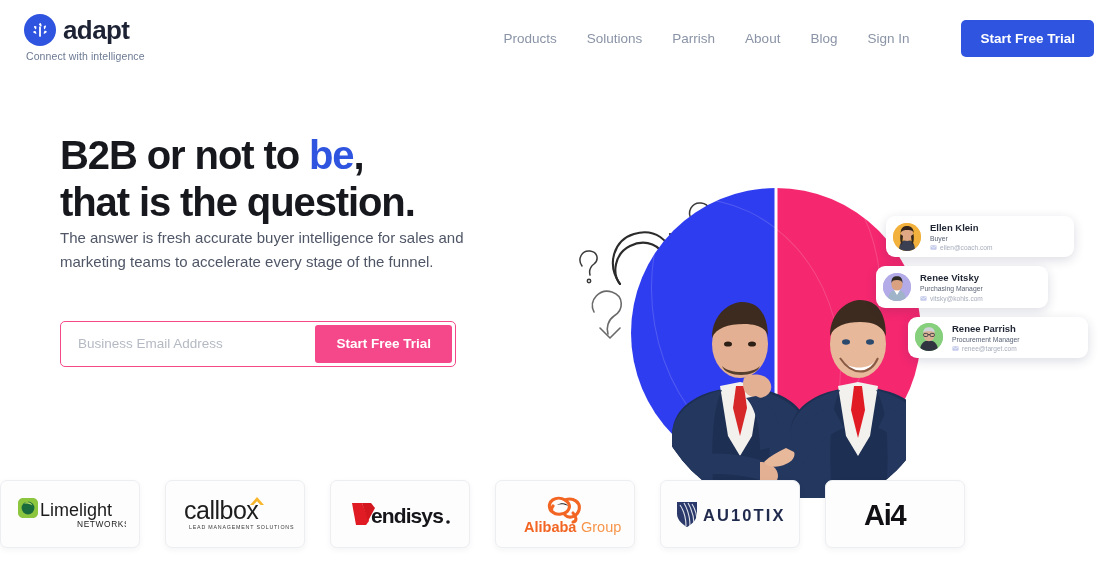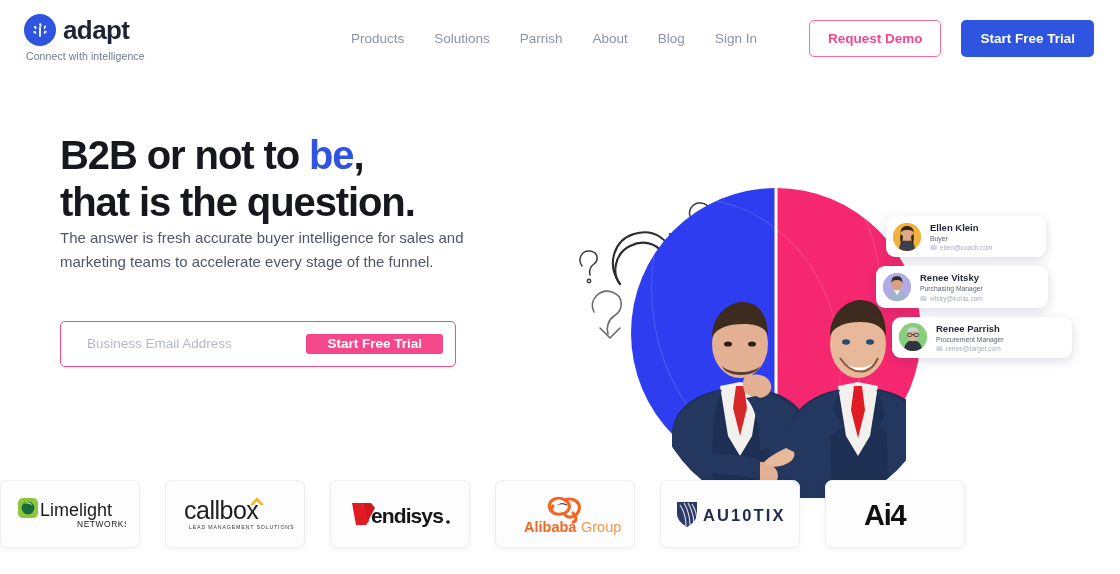--- a/index.html
+++ b/index.html
@@ -125,21 +125,21 @@
   }
 
   .signup {
     margin-top: 47px;
     width: 396px;
     height: 46px;
     border: 1.5px solid #f5488a;
     border-radius: 5px;
     display: flex;
     align-items: center;
-    padding: 12px;
+    padding: 3px;
     background: #fff;
   }
   .signup input {
     flex: 1;
     height: 100%;
     border: none;
     outline: none;
     font-size: 13.5px;
     color: #3c4354;
     padding: 0 14px;
@@ -223,23 +223,23 @@
     background: #ffffff;
     border-radius: 9px;
     box-shadow: 0 3px 11px rgba(30,40,80,0.16);
     display: flex;
     align-items: center;
     gap: 9px;
     padding: 6px 12px 6px 7px;
     margin-bottom: 9px;
     position: relative;
   }
-  .ccard:nth-child(1) { margin-left: 0; width: 160px; }
+  .ccard:nth-child(1) { margin-left: 0; width: 188px; }
   .ccard:nth-child(2) { margin-left: -10px; width: 172px; }
-  .ccard:nth-child(3) { margin-left: 6px; width: 180px; }
+  .ccard:nth-child(3) { margin-left: 22px; width: 180px; }
 
   .cavatar {
     width: 28px; height: 28px;
     border-radius: 50%;
     flex: none;
     overflow: hidden;
     position: relative;
   }
   .cinfo { min-width: 0; }
   .cname {
@@ -317,21 +317,20 @@
 
   <nav class="nav">
     <a class="nav-link">Products</a>
     <a class="nav-link">Solutions</a>
     <a class="nav-link">Parrish</a>
     <a class="nav-link">About</a>
     <a class="nav-link">Blog</a>
     <a class="nav-link">Sign In</a>
 
     <div class="nav-actions">
-      <button class="btn-demo">Request Demo</button>
       <button class="btn-trial">Start Free Trial</button>
     </div>
   </nav>
 </div>
 
 <div class="hero">
 
   <div class="hero-left">
     <h1 class="headline">
       <span>B2B or not to </span><span class="accent">be</span><span>,</span><br>

